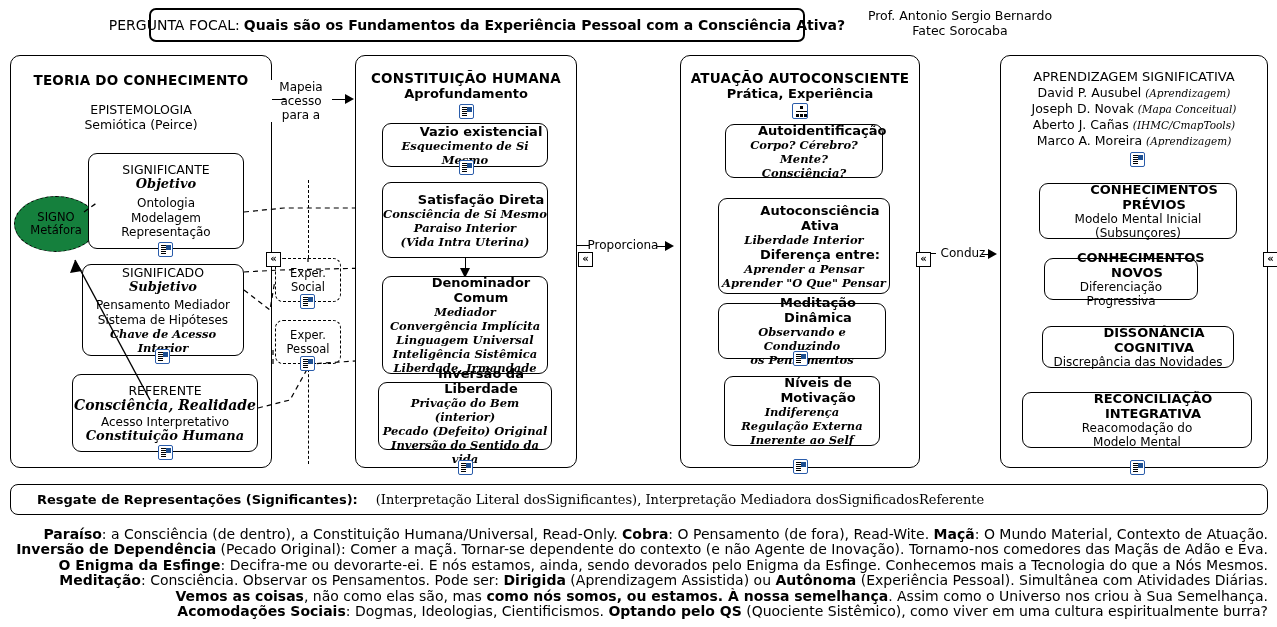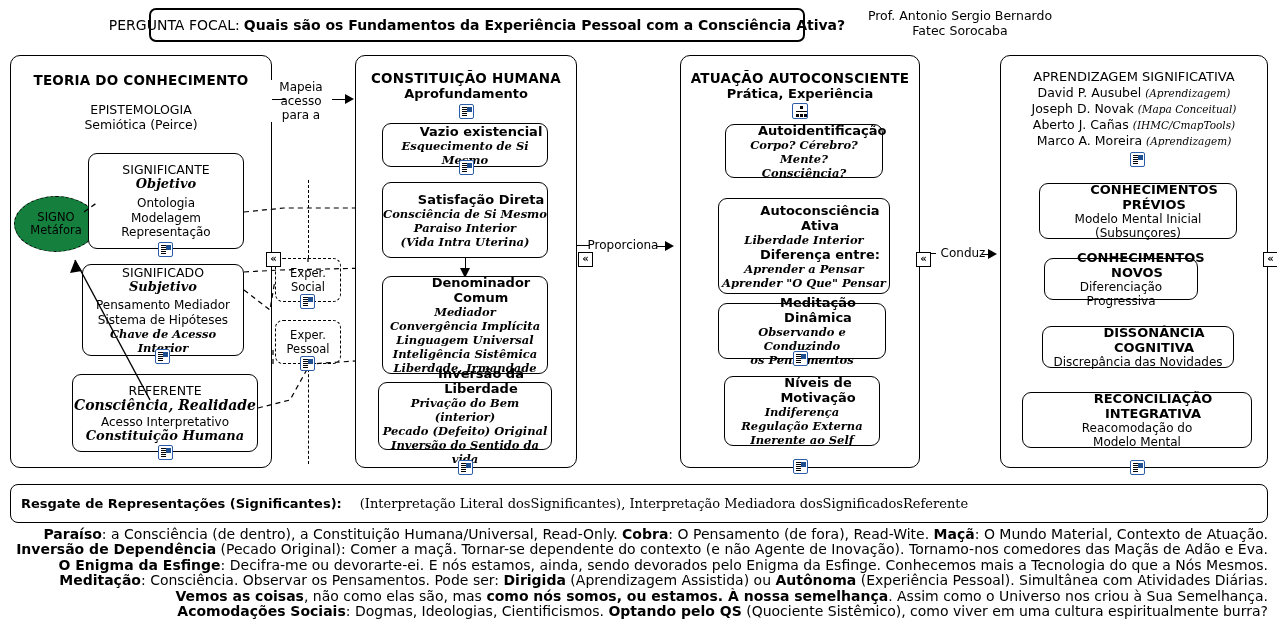--- a/index.html
+++ b/index.html
@@ -114,24 +114,24 @@
     position:absolute;text-align:center;font-size:12px;line-height:14px;
     background:#fff;white-space:nowrap;
   }
   .collapse{
     position:absolute;width:13px;height:13px;border:1px solid #000;background:#fff;
     font-size:10px;line-height:11px;text-align:center;font-weight:bold;z-index:7;
   }
 
   
   #resgate-box{
-    left:10px;top:484px;width:1258px;height:39px;
+    left:10px;top:484px;width:1258px;height:31px;
     border:1.6px solid #000;border-radius:8px;background:#fff;
     box-sizing:border-box;display:flex;align-items:center;
-    padding-left:10px;font-size:13px;white-space:nowrap;
+    padding-left:26px;font-size:13px;white-space:nowrap;
   }
   #resgate-box .b{font-weight:bold;font-family:"DejaVu Sans","Liberation Sans",sans-serif;}
   #resgate-box .s{font-family:"DejaVu Serif","Liberation Serif",serif;font-size:13px;}
   .u{}
 
   #notes{
     left:10px;top:527px;width:1258px;height:96px;
     font-size:14px;line-height:15.4px;text-align:right;
   }
   #notes .ln{white-space:nowrap;}

